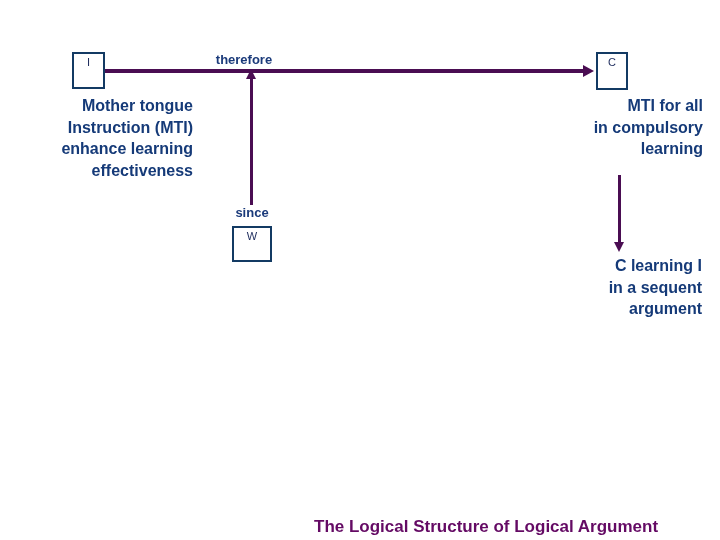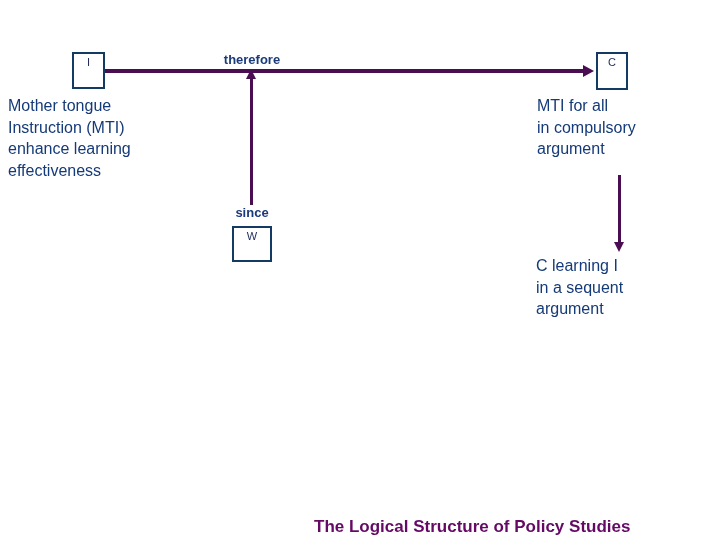--- a/index.html
+++ b/index.html
@@ -31,22 +31,22 @@
   .node-box .node-letter {
     font-size: 11px;
     line-height: 13px;
     color: #1d2b5c;
     font-weight: normal;
     padding-top: 2px;
     font-family: "Liberation Sans", sans-serif;
   }
   .claim-text {
     position: absolute;
-    text-align: left;
-    font-weight: normal;
+    text-align: right;
+    font-weight: bold;
     color: #153a78;
     font-size: 16px;
     line-height: 21.5px;
     font-family: "Liberation Sans", sans-serif;
     white-space: pre-line;
   }
   .connector-label {
     position: absolute;
     font-weight: bold;
     color: #1a3a7a;
@@ -100,47 +100,47 @@
 
 <div id="canvas">
 
   <div class="node-box" style="left:72px; top:52px; width:33px; height:37px;">
     <span class="node-letter">I</span>
   </div>
 
   <div class="line-h" style="left:105px; top:69px; width:478px;"></div>
   <div class="arrow arrow-right" style="left:583px; top:65px;"></div>
 
-  <div class="connector-label" style="left:202px; top:52px; width:100px;">therefore</div>
+  <div class="connector-label" style="left:194px; top:52px; width:100px;">therefore</div>
 
   <div class="node-box" style="left:596px; top:52px; width:32px; height:38px;">
     <span class="node-letter">C</span>
   </div>
 
   <div class="claim-text" style="left:8px; top:95px; width:185px;">Mother tongue
 Instruction (MTI)
 enhance learning
 effectiveness</div>
 
   <div class="claim-text" style="left:537px; top:95px; width:166px;">MTI for all
 in compulsory
-argument</div>
+learning</div>
 
   <div class="line-v" style="left:250px; top:73px; width:3px; height:132px;"></div>
   <div class="arrow arrow-up" style="left:246px; top:69px;"></div>
 
   <div class="connector-label" style="left:202px; top:205px; width:100px;text-align:center;">since</div>
 
   <div class="node-box" style="left:232px; top:226px; width:40px; height:36px;">
     <span class="node-letter">W</span>
   </div>
 
 
   <div class="line-v" style="left:618px; top:175px; width:3px; height:67px;"></div>
   <div class="arrow arrow-down" style="left:614px; top:242px;"></div>
 
   <div class="claim-text" style="left:536px; top:255px; width:166px;">C learning I
 in a sequent
 argument</div>
 
-  <div class="diagram-title" style="left:314px; top:516px;">The Logical Structure of Policy Studies</div>
+  <div class="diagram-title" style="left:314px; top:516px;">The Logical Structure of Logical Argument</div>
 
 </div>
 
 </body></html>

